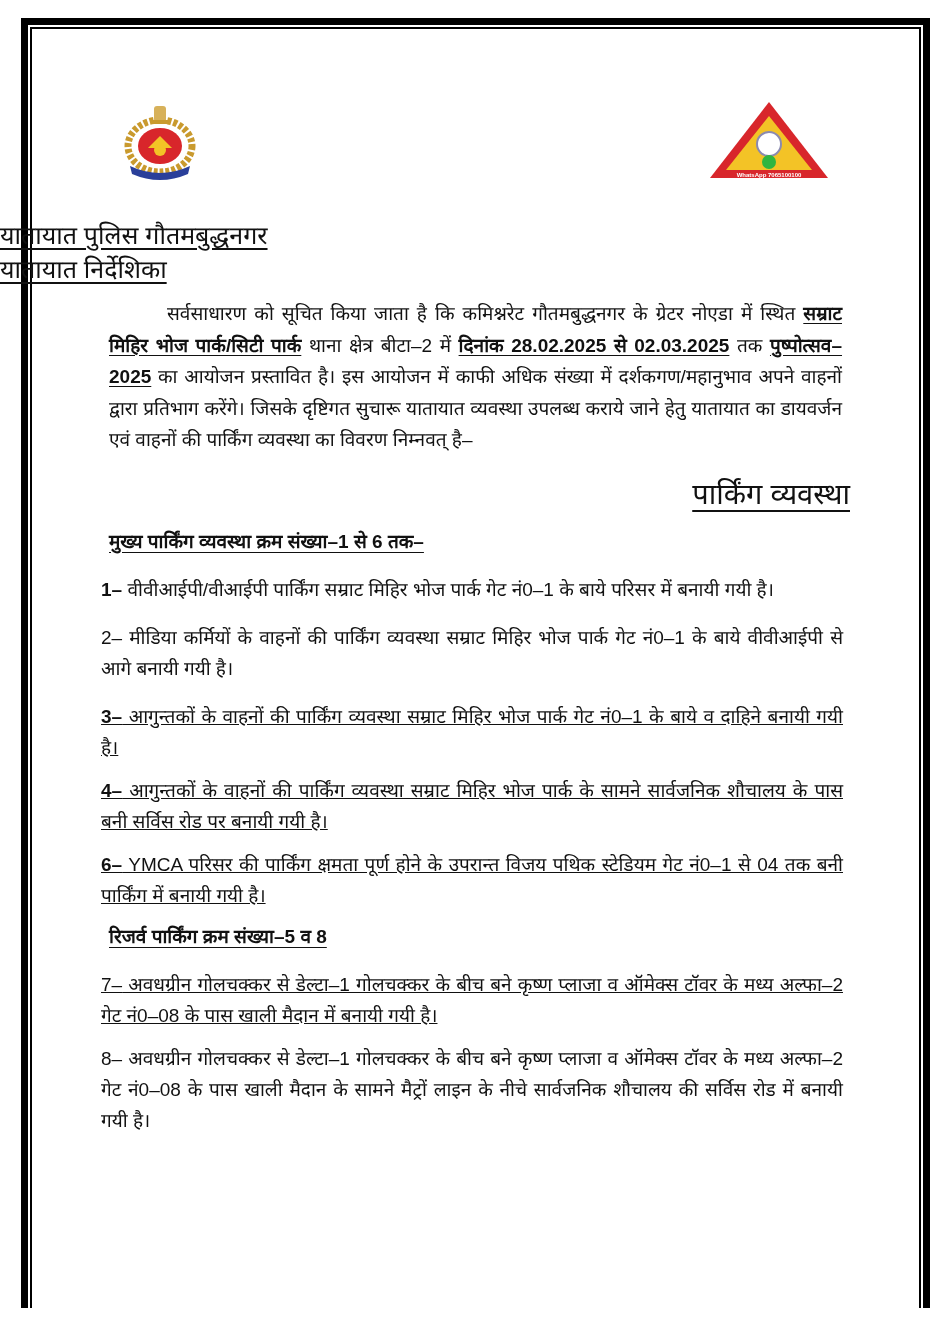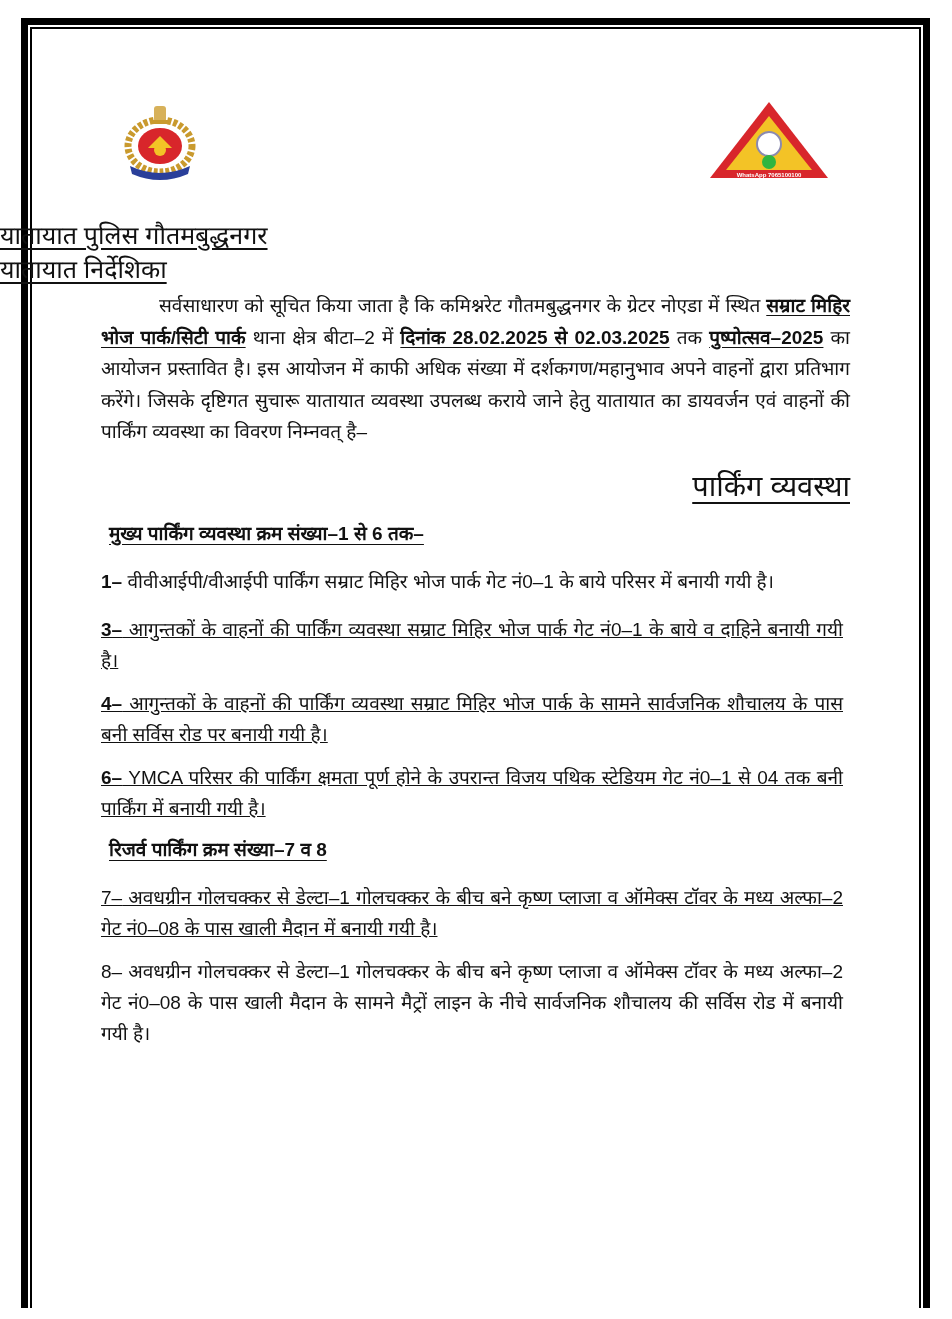--- a/index.html
+++ b/index.html
@@ -11,21 +11,21 @@
   .border-inner { position: absolute; left: 30px; top: 27px; width: 891px; height: 1281px;
                   border-top: 2px solid #000; border-left: 2px solid #000; border-right: 2px solid #000;
                   box-sizing: border-box; }
   .logo { position: absolute; }
   .logo-left { left: 118px; top: 100px; width: 84px; height: 84px; }
   .logo-right { left: 708px; top: 100px; width: 122px; height: 80px; }
   .title-block { position: absolute; left: 0; width: 820px; top: 198px; text-align: left; margin-top: 20px; }
   .title { font-size: 25px; line-height: 34px; text-decoration: underline; text-underline-offset: 4px;
            font-weight: normal; margin: 0; }
   .content { position: absolute; left: 101px; width: 749px; top: 290px; font-size: 19px; line-height: 31.5px; }
-  .para { text-align: justify; margin: 0; }
+  .para { text-align: justify; margin: 8px; }
   .para .indent { display: inline-block; width: 58px; }
   .b { font-weight: bold; text-decoration: underline; text-underline-offset: 3px; }
   .num { font-weight: bold; }
   .section-title { text-align: right; font-size: 29px; line-height: 40px; text-decoration: underline;
                    text-underline-offset: 6px; margin: 18px 0 14px 0; padding-left: 20px; }
   .sub-head { font-weight: bold; text-decoration: underline; text-underline-offset: 4px;
               font-size: 19px; margin: 0 0 18px 8px; line-height: 28px; }
   .item { text-align: justify; margin: 0 7px 17px 0; line-height: 31px; }
   .item.tight { margin-bottom: 12px; text-decoration: underline; }
 </style>
@@ -64,21 +64,22 @@
 </div>
 
 <div class="content">
   <p class="para"><span class="indent"></span><span>सर्वसाधारण को सूचित किया जाता है कि कमिश्नरेट गौतमबुद्धनगर के ग्रेटर नोएडा में स्थित </span><span class="b">सम्राट मिहिर भोज पार्क/सिटी पार्क</span><span> थाना क्षेत्र बीटा–2 में </span><span class="b">दिनांक 28.02.2025 से 02.03.2025</span><span> तक </span><span class="b">पुष्पोत्सव–2025</span><span> का आयोजन प्रस्तावित है। इस आयोजन में काफी अधिक संख्या में दर्शकगण/महानुभाव अपने वाहनों द्वारा प्रतिभाग करेंगे। जिसके दृष्टिगत सुचारू यातायात व्यवस्था उपलब्ध कराये जाने हेतु यातायात का डायवर्जन एवं वाहनों की पार्किंग व्यवस्था का विवरण निम्नवत् है–</span></p>
 
   <div class="section-title">पार्किंग व्यवस्था</div>
 
   <div class="sub-head">मुख्य पार्किंग व्यवस्था क्रम संख्या–1 से 6 तक–</div>
 
   <p class="item"><span class="num">1–</span><span> वीवीआईपी/वीआईपी पार्किंग सम्राट मिहिर भोज पार्क गेट नं0–1 के बाये परिसर में बनायी गयी है।</span></p>
+  <p class="item"><span>2–</span><span> मीडिया कर्मियों के वाहनों की पार्किंग व्यवस्था सम्राट मिहिर भोज पार्क गेट नं0–1 के बाये वीवीआईपी से आगे बनायी गयी है।</span></p>
   <p class="item tight"><span class="num">3–</span><span> आगुन्तकों के वाहनों की पार्किंग व्यवस्था सम्राट मिहिर भोज पार्क गेट नं0–1 के बाये व दाहिने बनायी गयी है।</span></p>
   <p class="item tight"><span class="num">4–</span><span> आगुन्तकों के वाहनों की पार्किंग व्यवस्था सम्राट मिहिर भोज पार्क के सामने सार्वजनिक शौचालय के पास बनी सर्विस रोड पर बनायी गयी है।</span></p>
   <p class="item tight"><span class="num">6–</span><span> YMCA परिसर की पार्किंग क्षमता पूर्ण होने के उपरान्त विजय पथिक स्टेडियम गेट नं0–1 से 04 तक बनी पार्किंग में बनायी गयी है।</span></p>
 
-  <div class="sub-head">रिजर्व पार्किंग क्रम संख्या–7 व 8</div>
+  <div class="sub-head">रिजर्व पार्किंग क्रम संख्या–5 व 8</div>
 
   <p class="item tight"><span>7–</span><span> अवधग्रीन गोलचक्कर से डेल्टा–1 गोलचक्कर के बीच बने कृष्ण प्लाजा व ऑमेक्स टॉवर के मध्य अल्फा–2 गेट नं0–08 के पास खाली मैदान में बनायी गयी है।</span></p>
   <p class="item"><span>8–</span><span> अवधग्रीन गोलचक्कर से डेल्टा–1 गोलचक्कर के बीच बने कृष्ण प्लाजा व ऑमेक्स टॉवर के मध्य अल्फा–2 गेट नं0–08 के पास खाली मैदान के सामने मैट्रों लाइन के नीचे सार्वजनिक शौचालय की सर्विस रोड में बनायी गयी है।</span></p>
 </div>
 
 </body></html>

